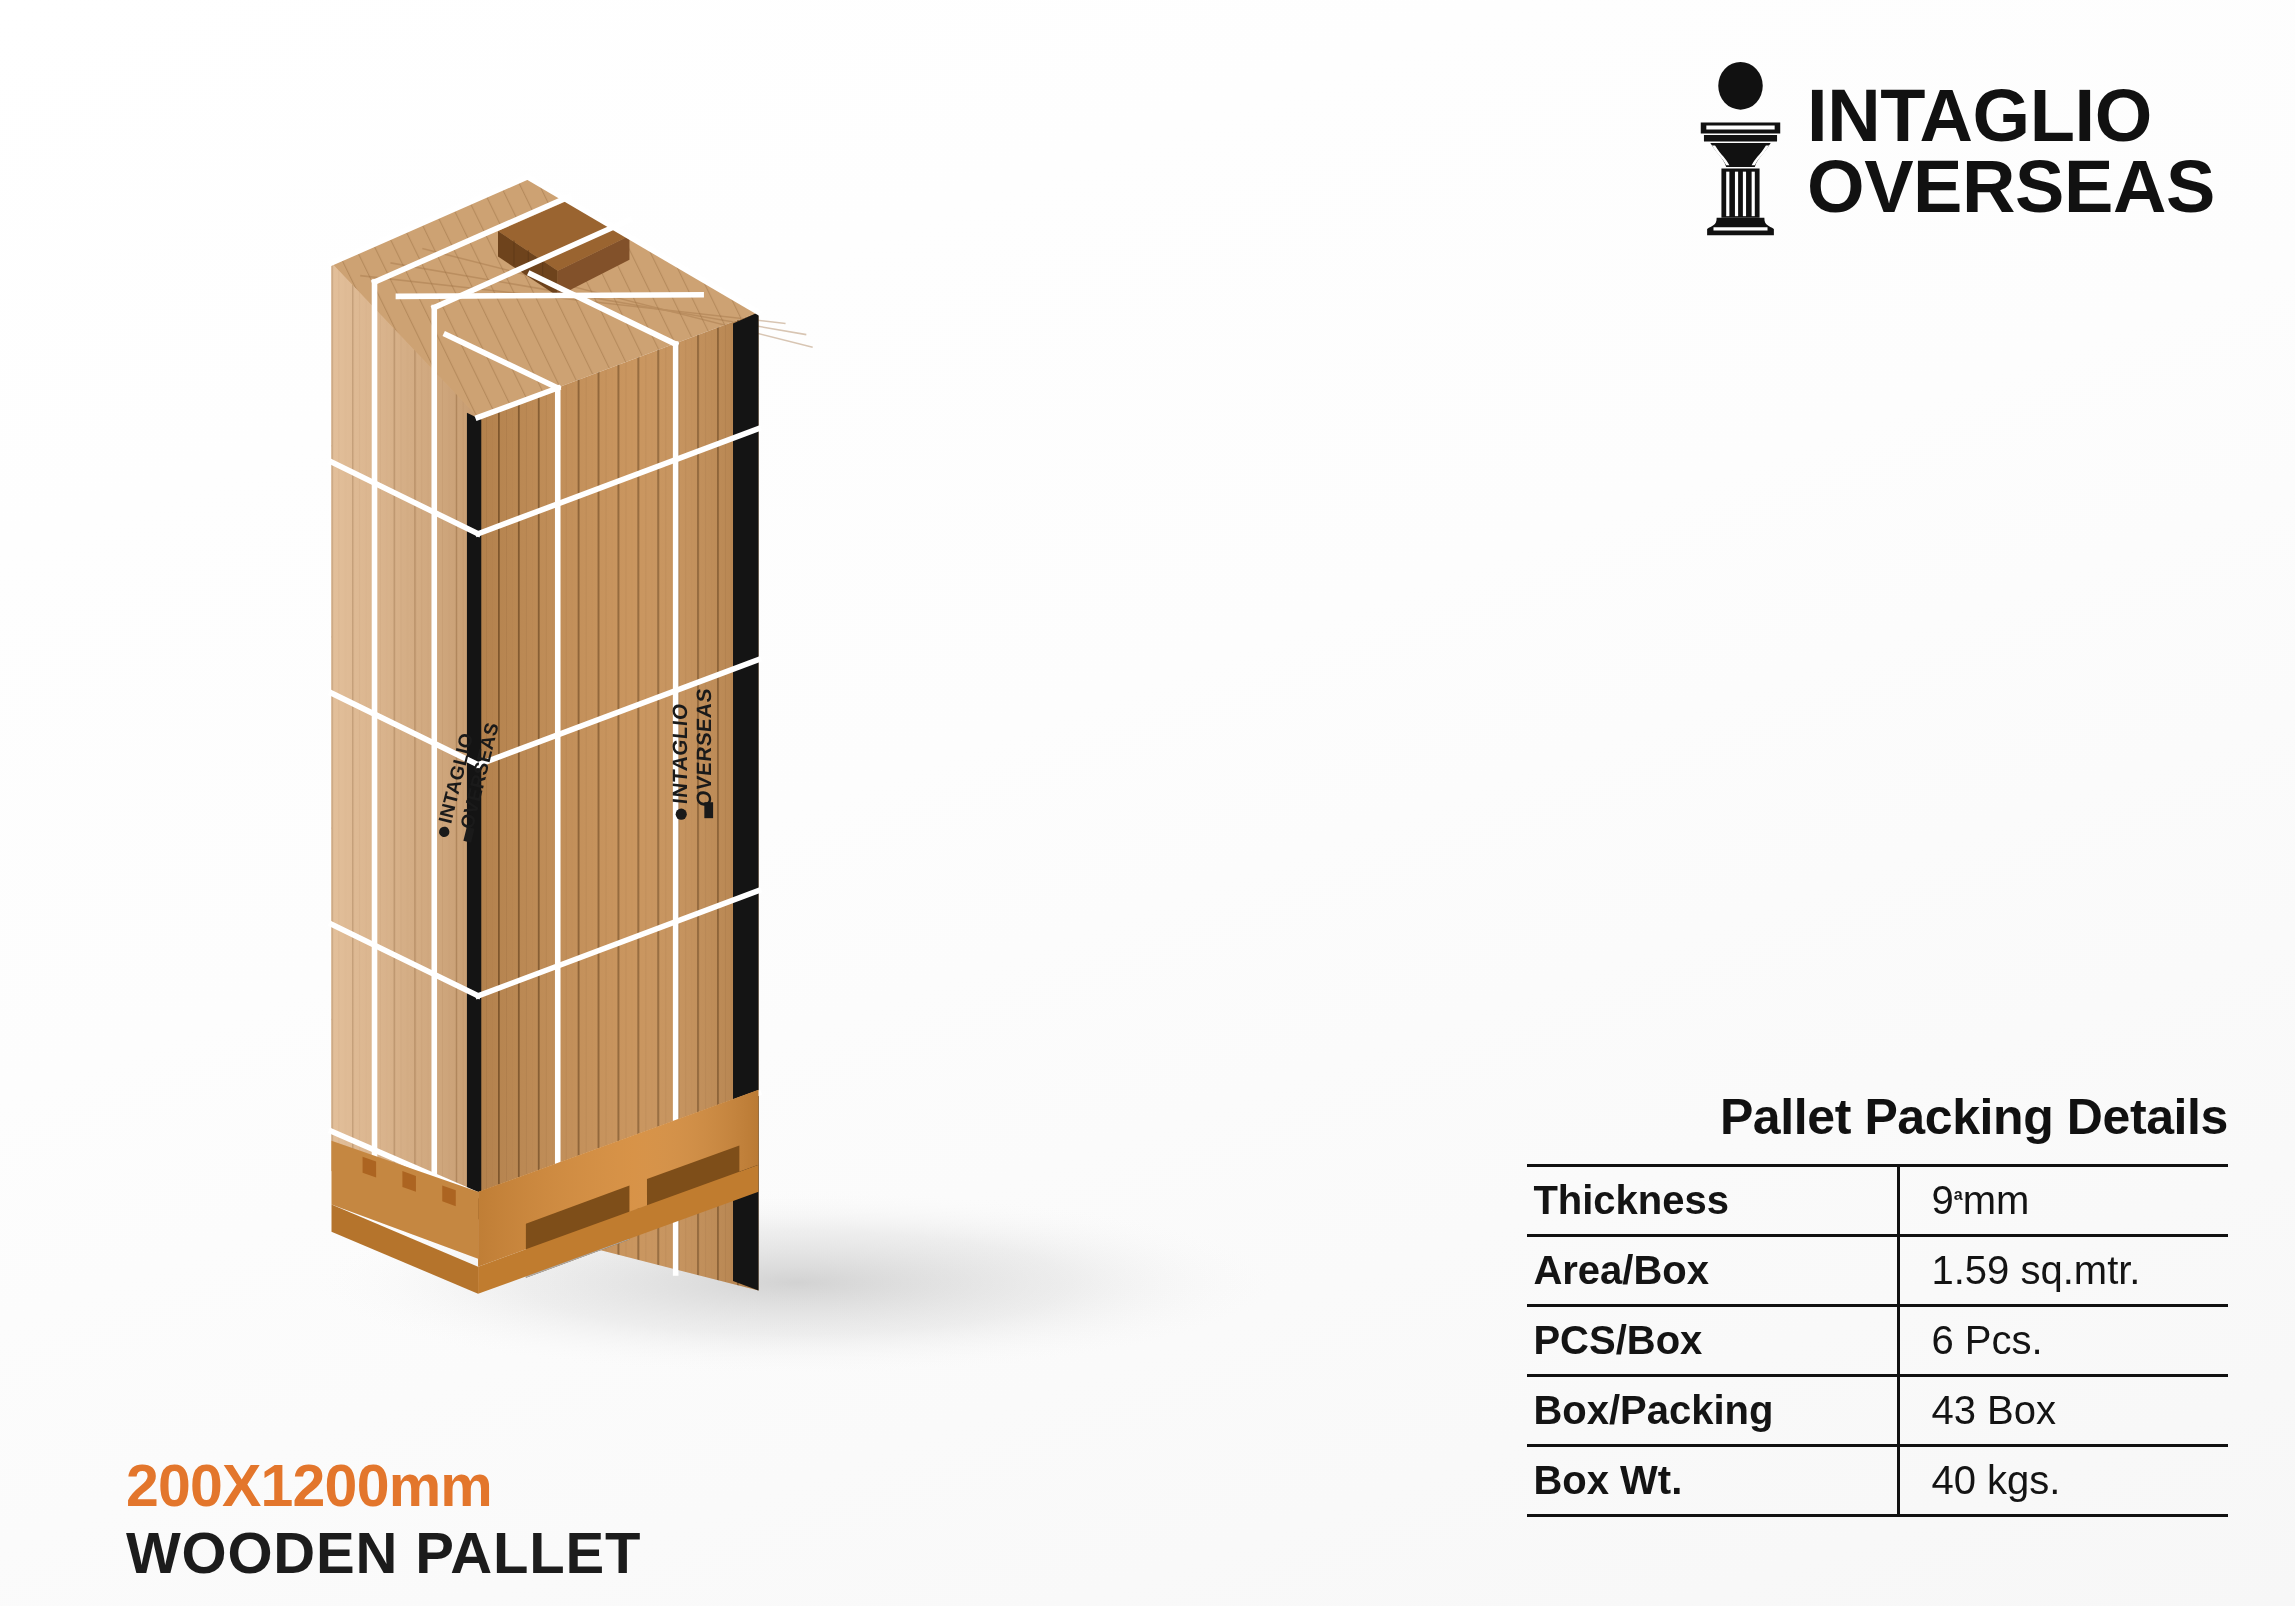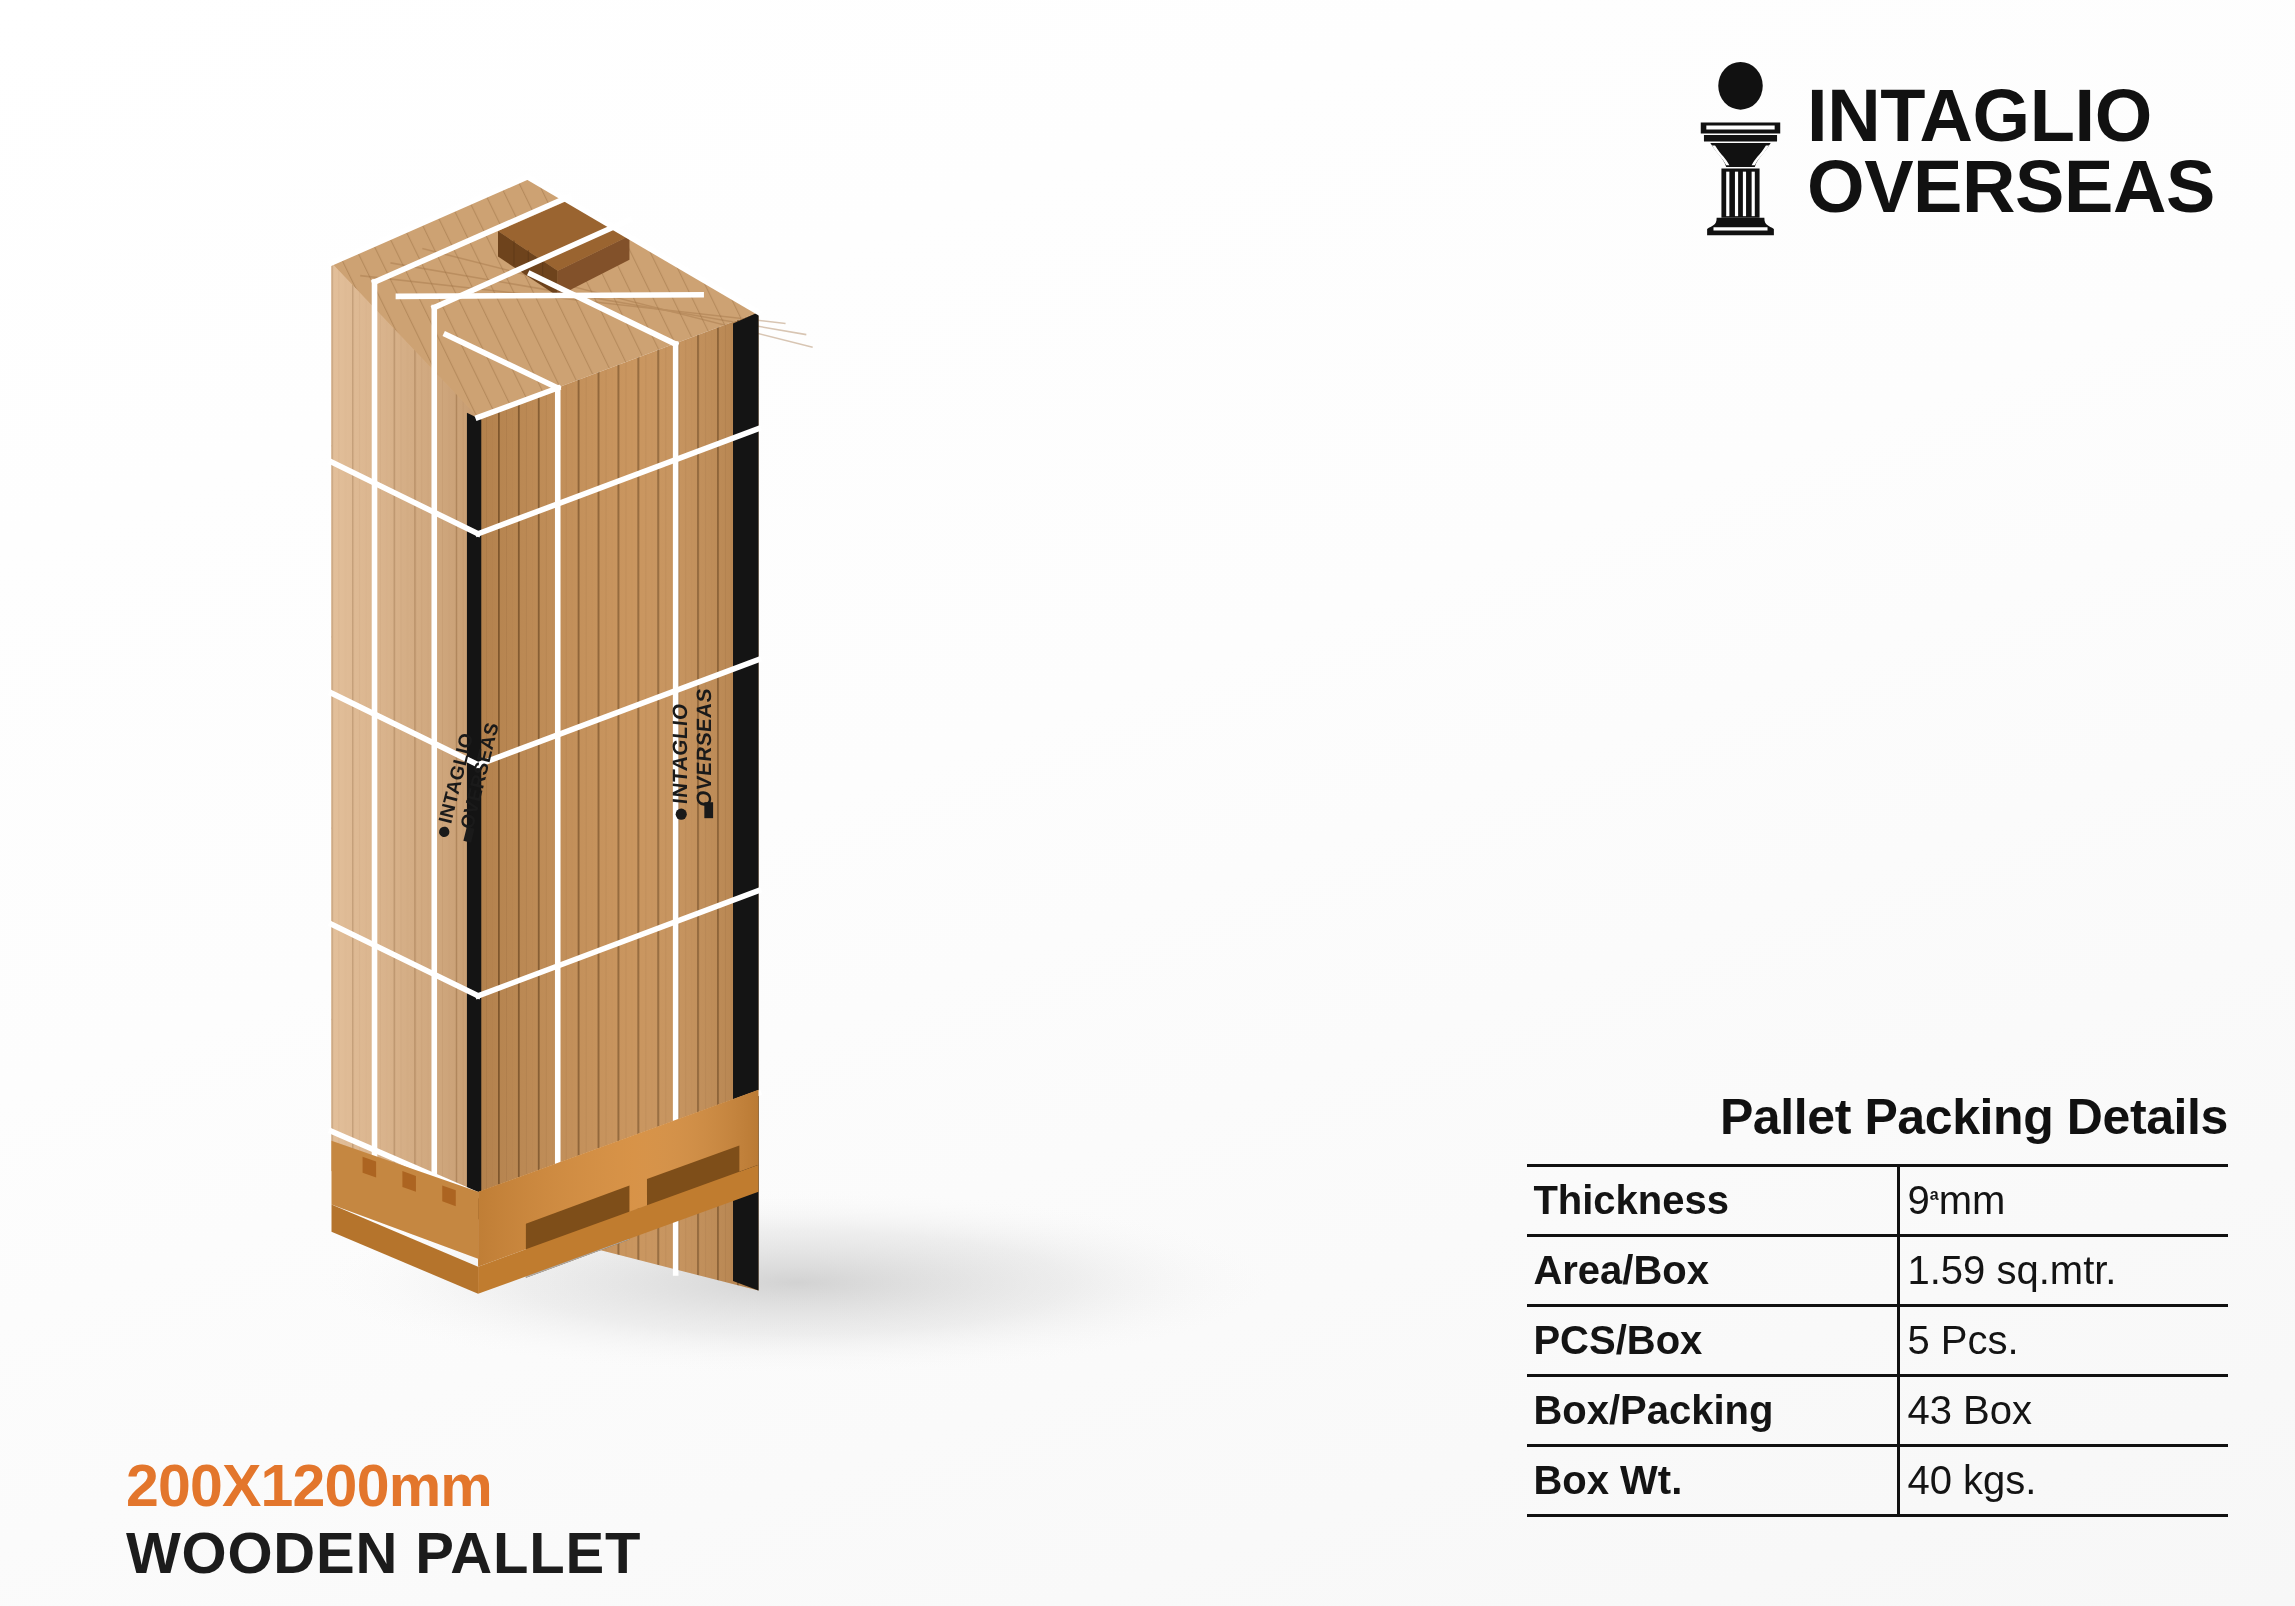--- a/index.html
+++ b/index.html
@@ -56,21 +56,21 @@
   #spec-table td {
     border-top: 3.2px solid #111111;
     vertical-align: middle;
     font-size: 40px; color: #141414;
     padding: 0 0 0 6.4px;
   }
   #spec-table tr:last-child td { border-bottom: 3.2px solid #111111; }
   #spec-table td.k { width: 371px; font-weight: 700; }
   #spec-table td.v {
     font-weight: 400; border-left: 3.2px solid #111111;
-    padding-left: 8px;
+    padding-left: 32px;
   }
   .sup { font-size: 0.40em; vertical-align: super; font-weight: 700; }
 </style>
 </head>
 <body>
 
 <div id="root">
 
   <svg id="art" viewBox="0 0 1850 1800">
     <defs>
@@ -266,21 +266,21 @@
         <tr>
           <td class="k">Thickness</td>
           <td class="v"><span>9</span><span class="sup">a</span><span>mm</span></td>
         </tr>
         <tr>
           <td class="k">Area/Box</td>
           <td class="v">1.59 sq.mtr.</td>
         </tr>
         <tr>
           <td class="k">PCS/Box</td>
-          <td class="v">5 Pcs.</td>
+          <td class="v">6 Pcs.</td>
         </tr>
         <tr>
           <td class="k">Box/Packing</td>
           <td class="v">43 Box</td>
         </tr>
         <tr>
           <td class="k">Box Wt.</td>
           <td class="v">40 kgs.</td>
         </tr>
       </tbody>

